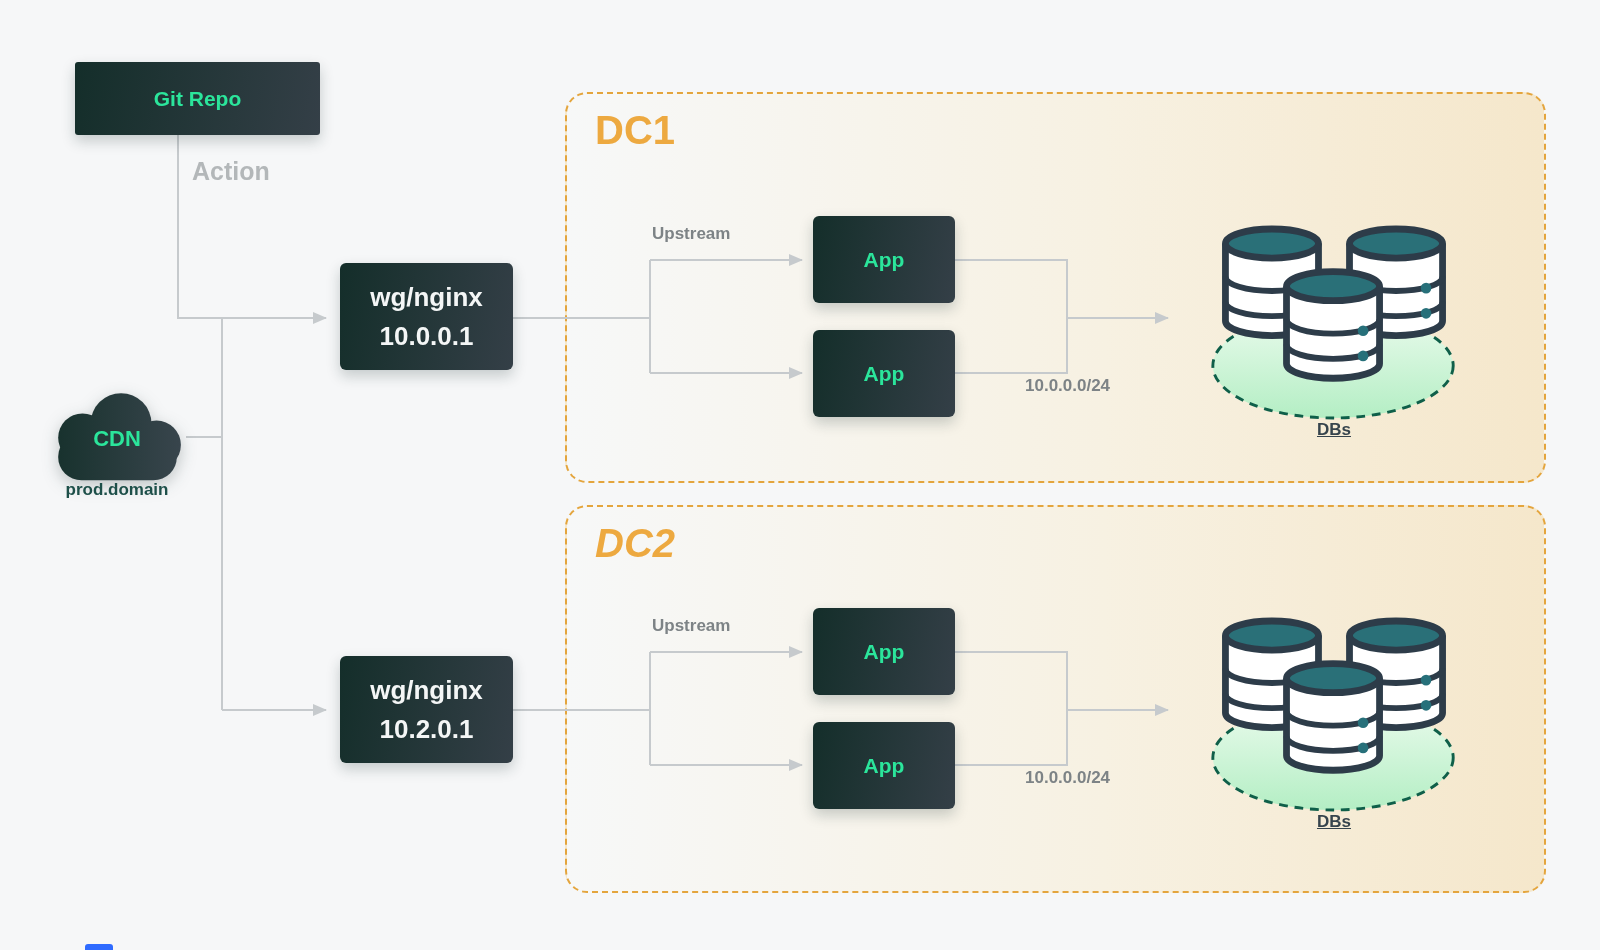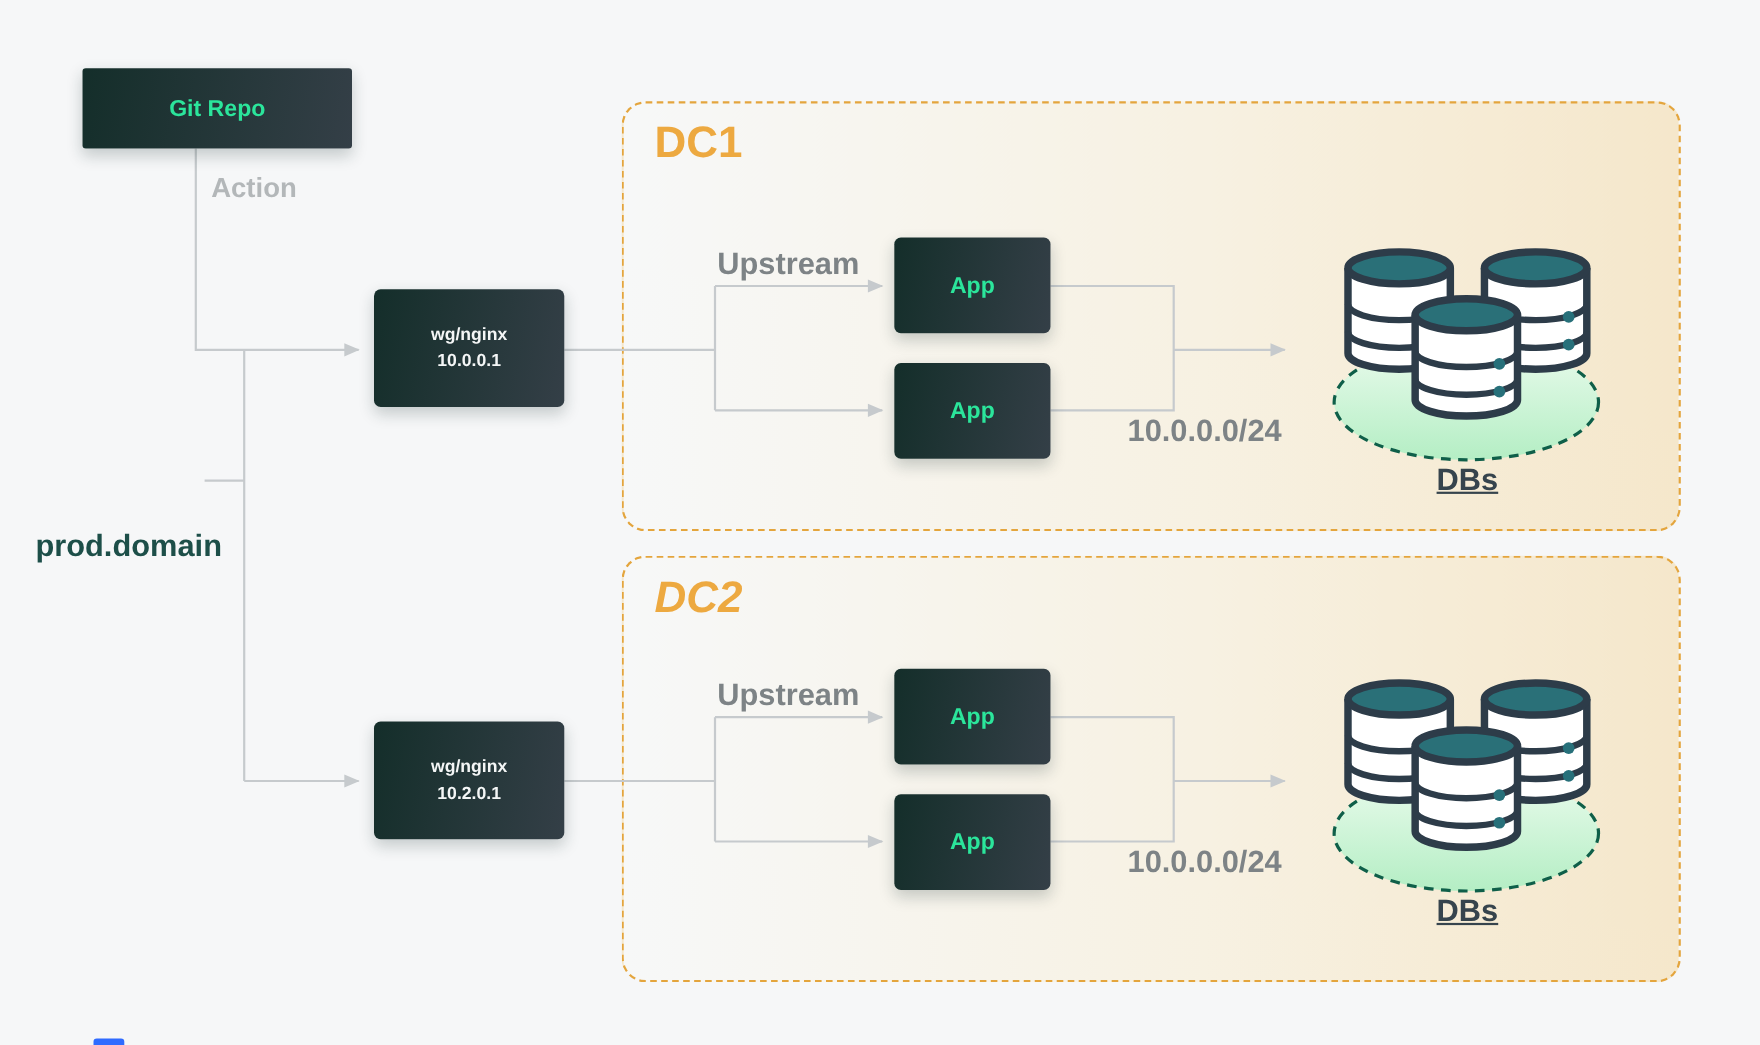--- a/index.html
+++ b/index.html
@@ -6,32 +6,32 @@
   .canvas{position:relative;width:1600px;height:950px;background:#f6f7f8;overflow:hidden;
           font-family:"Liberation Sans","DejaVu Sans",sans-serif;font-weight:bold;}
 
   
   .arrows{position:absolute;left:0;top:0;z-index:1;}
   .arrows path{stroke:var(--arrow,#c6cacd);stroke-width:2;fill:none;}
   .arrows path.ah{fill:var(--arrow,#c6cacd);stroke:none;}
 
   
   .dc{position:absolute;border:2px dashed var(--dc-border,#e4a53d);border-radius:22px;
-      background:linear-gradient(90deg,#f7f8f8 0%,#f7f1e2 55%,#f5e7cb 100%);z-index:0;}
+      background:linear-gradient(90deg,#f7f8f8 0%,#f7f1e2 55%,#f5e7cb 100%);z-index:0;padding-left:18px;}
   .dc-title{position:absolute;left:28px;top:14px;font-size:40px;color:var(--dc-title,#eda940);}
 
   
   .node{position:absolute;display:flex;flex-direction:column;align-items:center;justify-content:center;
         background:linear-gradient(100deg,var(--node-gradient-start,#142e2a) 0%,var(--node-gradient-end,#343f47) 100%);
         border-radius:6px;box-shadow:0 6px 14px rgba(25,45,45,.22);z-index:2;}
   .node-label{font-size:21px;color:var(--accent-green,#2be59b);}
-  .node-line{font-size:16px;color:var(--node-text-white,#f4f6f6);line-height:1.5;text-align:right;}
+  .node-line{font-size:26px;color:var(--node-text-white,#f4f6f6);line-height:1.5;text-align:right;}
 
   
-  .lbl{position:absolute;z-index:2;font-size:28px;}
+  .lbl{position:absolute;z-index:2;font-size:17px;}
   .lbl-gray{color:var(--label-gray,#7d8386);}
   .lbl-light{color:var(--label-gray-light,#b3b7b9);font-size:25px;}
   .lbl-teal{color:var(--teal-text,#1d4f49);text-align:center;}
   .lbl-db{color:var(--db-label,#36444d);text-align:center;text-decoration:underline;}
 
   
   .cloud-wrap{position:absolute;left:46px;top:383px;width:142px;height:100px;z-index:2;}
   .cloud-wrap svg{position:absolute;inset:0;filter:drop-shadow(0 5px 8px rgba(25,45,45,.25));}
   .cloud-text{position:absolute;inset:0;display:flex;align-items:center;justify-content:center;
               padding-top:12px;font-size:22px;color:var(--accent-green,#2be59b);}
@@ -103,20 +103,31 @@
   </div>
   <div class="dc" style="left:565px;top:505px;width:959px;height:384px;font-style:italic;">
     <div class="dc-title">DC2</div>
   </div>
 
   <div class="node" style="left:75px;top:62px;width:245px;height:73px;border-radius:3px;">
     <span class="node-label">Git Repo</span>
   </div>
   <div class="lbl lbl-light" style="left:192px;top:157px;text-align:right;">Action</div>
 
+  <div class="cloud-wrap">
+    <svg viewBox="0 0 140 100">
+      <g fill="url(#cloudgrad)">
+        <circle cx="36" cy="54" r="24"></circle>
+        <circle cx="74" cy="40" r="30"></circle>
+        <circle cx="109" cy="61" r="24"></circle>
+        <rect x="12" y="50" width="117" height="46" rx="23"></rect>
+      </g>
+    </svg>
+    <div class="cloud-text">CDN</div>
+  </div>
   <div class="lbl lbl-teal" style="left:28px;top:480px;width:178px;">prod.domain</div>
 
   <div class="node" style="left:340px;top:263px;width:173px;height:107px;">
     <span class="node-line">wg/nginx</span>
     <span class="node-line">10.0.0.1</span>
   </div>
   <div class="node" style="left:340px;top:656px;width:173px;height:107px;">
     <span class="node-line">wg/nginx</span>
     <span class="node-line">10.2.0.1</span>
   </div>

